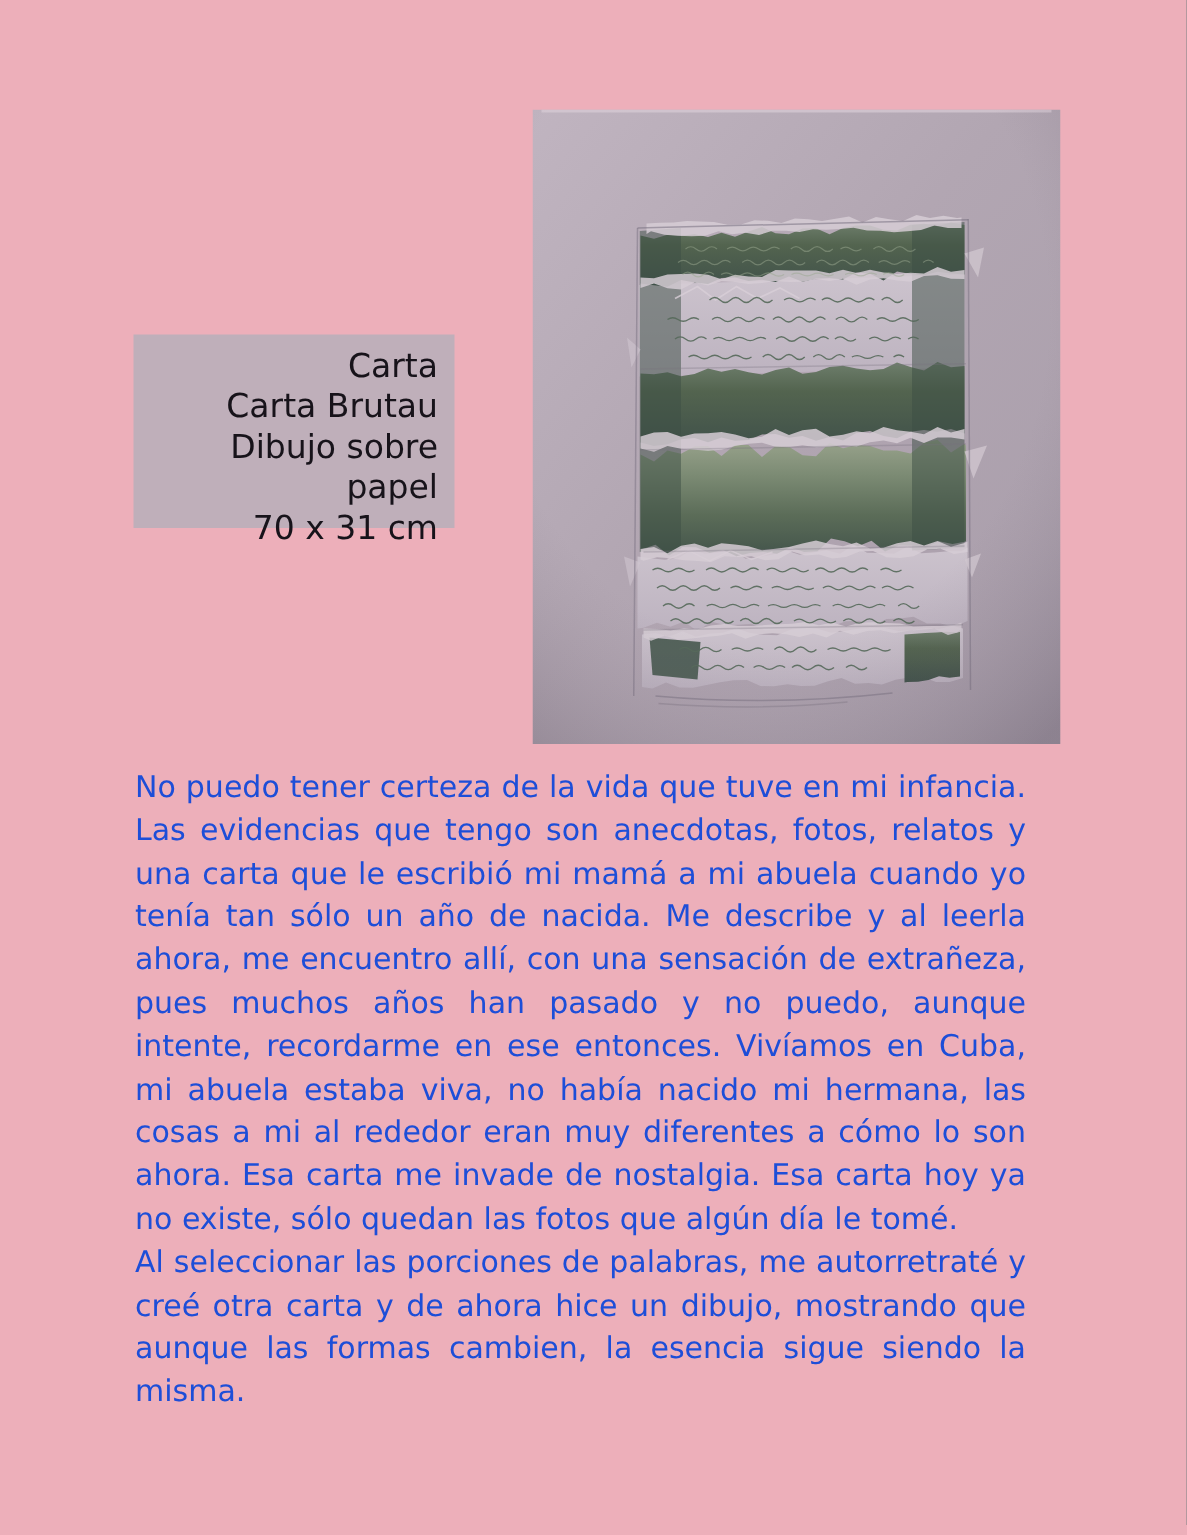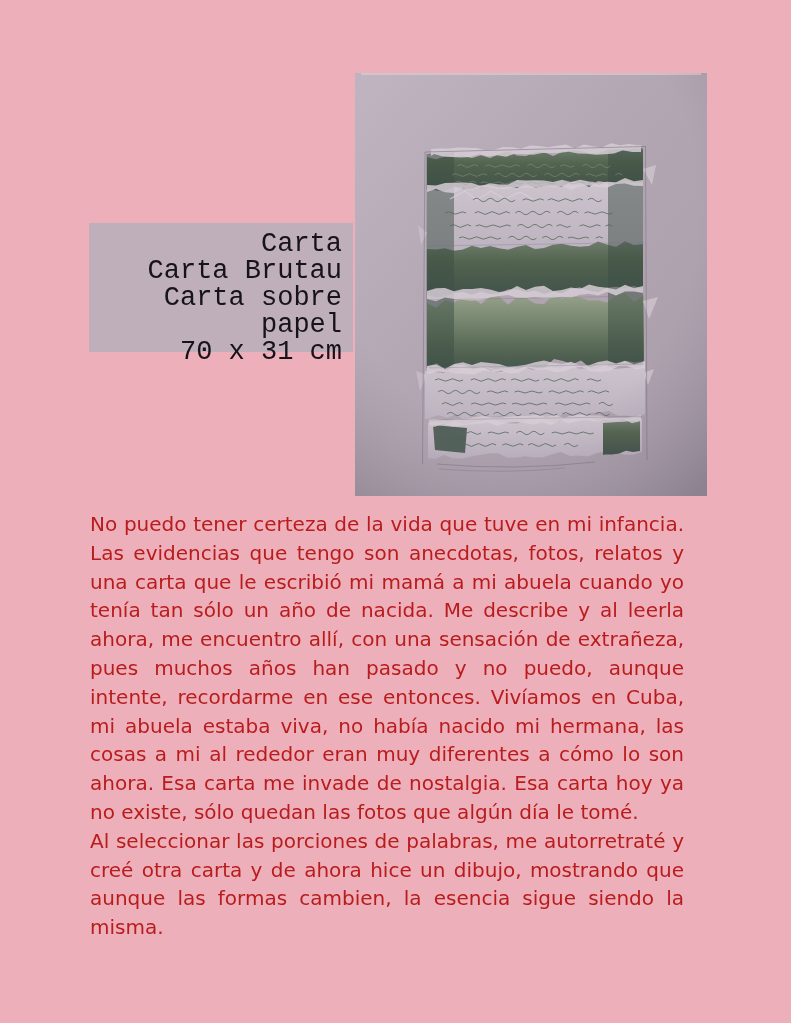--- a/index.html
+++ b/index.html
@@ -2,46 +2,46 @@
 <html><head>
 <meta charset="utf-8">
 <style>
   html,body{margin:0;padding:0;background:#888;}
   .page{
     position:relative;width:791px;height:1023px;margin:0 auto;
     background:#edafba;overflow:hidden;
     font-family:"DejaVu Sans","Liberation Sans",sans-serif;
   }
   .caption-box{
-    position:absolute;left:89px;top:223px;width:264px;height:129px;
+    position:absolute;left:89px;top:223px;width:214px;height:129px;
     background:#bfafba;box-sizing:border-box;
     padding:8px 11px 0 0;
     text-align:right;color:#17131a;
-    font-size:27px;line-height:27px;font-family:Liberation Mono, monospace;
+    font-size:22px;line-height:27px;
   }
   .artwork{
     position:absolute;left:355px;top:73px;width:352px;height:423px;
   }
   .artwork svg{display:block;}
   .statement{
     position:absolute;left:90px;top:510px;width:594px;
-    color:#b91c1c;font-size:20px;line-height:28.8px;
+    color:#1d4ed8;font-size:20px;line-height:28.8px;
     text-align:justify;
   }
   .statement p{margin:0;padding:0;}
 </style>
 </head>
 <body>
 
 <div class="page">
 
   <div class="caption-box">
     <div>Carta</div>
     <div>Carta Brutau</div>
-    <div>Carta sobre papel</div>
+    <div>Dibujo sobre papel</div>
     <div>70 x 31 cm</div>
   </div>
 
   <div class="artwork">
     <svg id="drawing" width="352" height="423" viewBox="0 0 352 423" xmlns="http://www.w3.org/2000/svg">
       <defs>
         <linearGradient id="gBg" x1="0" y1="0" x2="1" y2="1">
           <stop offset="0" stop-color="#c0b4c0"></stop>
           <stop offset="0.45" stop-color="#b2a6b2"></stop>
           <stop offset="1" stop-color="#a89daa"></stop>

